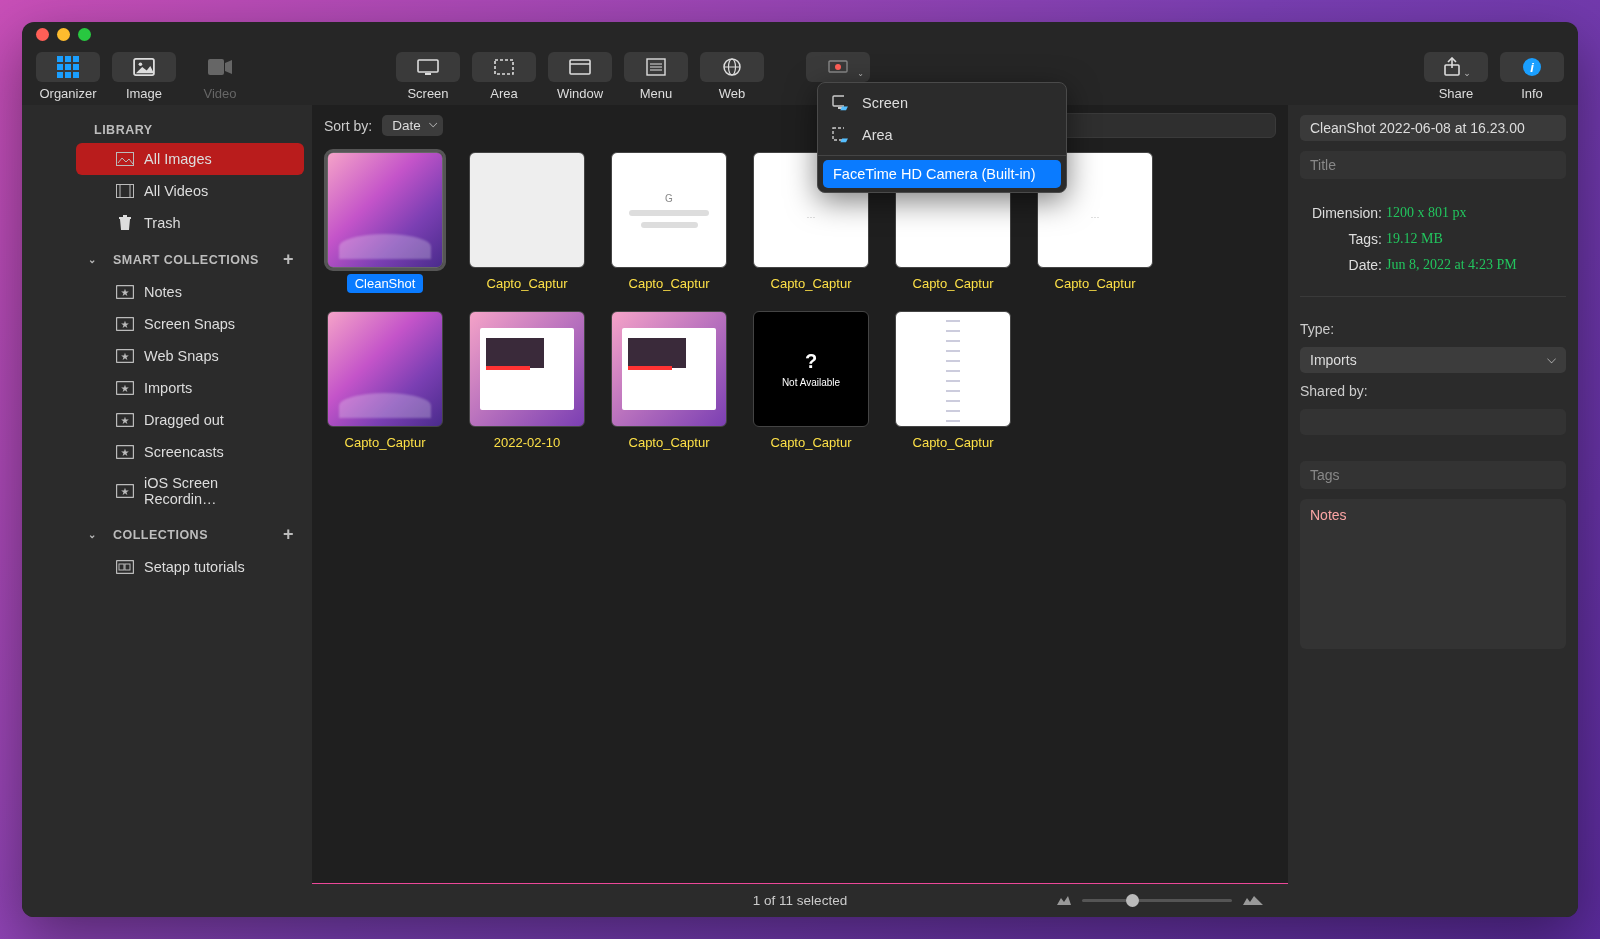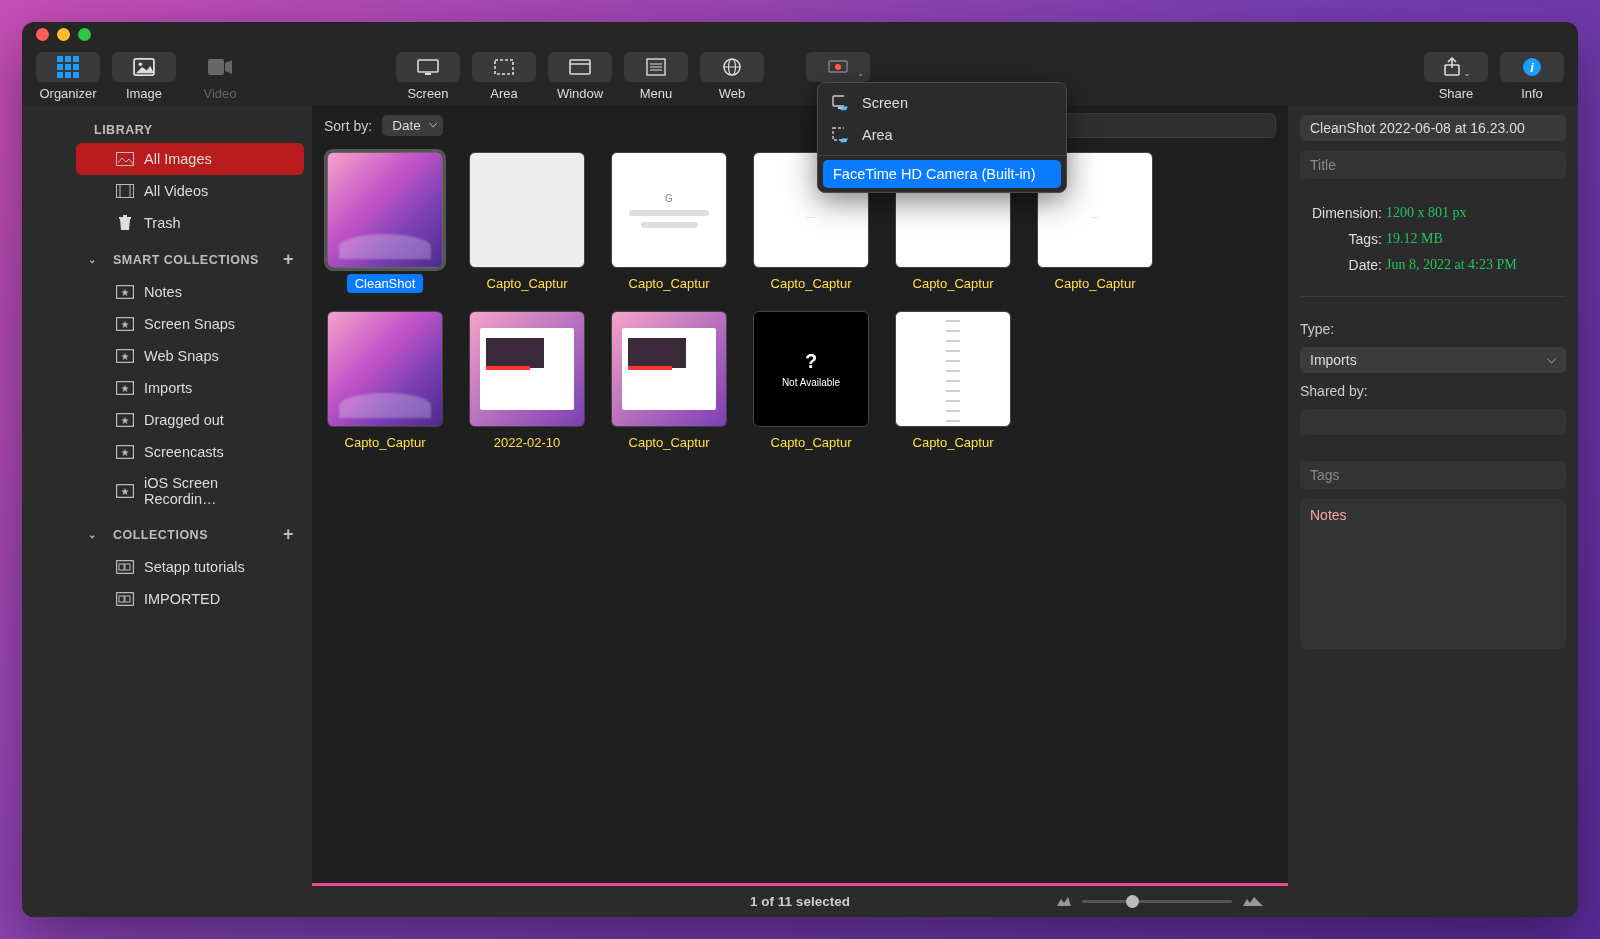--- a/index.html
+++ b/index.html
@@ -63,21 +63,21 @@
 .thumb .img.browser .body2 { flex:1; display:flex; align-items:center; justify-content:center; color:#bbb; font-size:9px; }
 .thumb .img.white { background:#fff; }
 .thumb .img.na { background:#000; color:#fff; font-size:10px; display:flex; flex-direction:column; align-items:center; justify-content:center; gap:4px; }
 .thumb .img.narrow { background:#fff; display:flex; align-items:center; justify-content:center; }
 .thumb .img.narrow .col { width:14px; height:100%; background: repeating-linear-gradient(#fff,#fff 8px,#ccd 8px,#ccd 10px); }
 .thumb .img.ytc { background: linear-gradient(135deg,#f5a3c8,#7b3fb3); position:relative; }
 .thumb .img.ytc .win { position:absolute; inset:16px 10px 16px 10px; background:#fff; border-radius:2px; }
 .thumb .img.ytc .vid { position:absolute; top:26px; left:16px; right:40px; height:30px; background:#3a2a3a; }
 .thumb .img.ytc .red { position:absolute; top:54px; left:16px; width:44px; height:4px; background:#f33; }
 
-.statusbar { height: 34px; background:#2b2b2b; border-top:3px solid #ec4899; display:flex; align-items:center; justify-content:center; color:#ccc; font-size:13.5px; position:relative;font-weight:bold; }
+.statusbar { height: 34px; background:#2b2b2b; border-top:1px solid #ec4899; display:flex; align-items:center; justify-content:center; color:#ccc; font-size:13.5px; position:relative; }
 .zoom { position:absolute; right: 24px; display:flex; align-items:center; gap:10px; }
 .zoom .track { width:150px; height:3px; background:#555; border-radius:2px; position:relative; }
 .zoom .knob { position:absolute; left:44px; top:-5px; width:13px; height:13px; background:#bbb; border-radius:50%; }
 .zoom .ic { color:#999; font-size:14px; }
 
 .inspector { width: 290px; background:#2b2b2b; padding: 10px 12px; display:flex; flex-direction:column; gap:10px; color:#ccc; font-size:14px; }
 .inspector .filename { background:#3a3a3a; border-radius:5px; padding:5px 10px; color:#ddd; font-size:14px; }
 .inspector .titlein, .inspector .tagsin { background:#333; border-radius:5px; padding:6px 10px; color:#888; font-size:14px; }
 .kv { display:flex; gap:4px; }
 .kv .k { width:82px; text-align:right; color:#ddd; }
@@ -386,30 +386,20 @@
           <div class="side-item">
             <span class="ic">
               <svg width="18" height="14">
                 <rect x="0.5" y="0.5" width="17" height="13" rx="1" fill="none" stroke="#bbb" stroke-width="1.4"></rect>
                 <rect x="3" y="4" width="5" height="6" fill="none" stroke="#bbb"></rect>
                 <rect x="9" y="4" width="5" height="6" fill="none" stroke="#bbb"></rect>
               </svg>
             </span>
             <span>Setapp tutorials</span>
           </div>
-          <div class="side-item">
-            <span class="ic">
-              <svg width="18" height="14">
-                <rect x="0.5" y="0.5" width="17" height="13" rx="1" fill="none" stroke="#bbb" stroke-width="1.4"></rect>
-                <rect x="3" y="4" width="5" height="6" fill="none" stroke="#bbb"></rect>
-                <rect x="9" y="4" width="5" height="6" fill="none" stroke="#bbb"></rect>
-              </svg>
-            </span>
-            <span>IMPORTED</span>
-          </div>
         </div>
     </div>
 
     <div class="main">
       <div class="sortbar">
         <span>Sort by:</span>
         <span class="sort-wrap">
           <select class="sort-select">
             <option>Date</option>
           </select>

